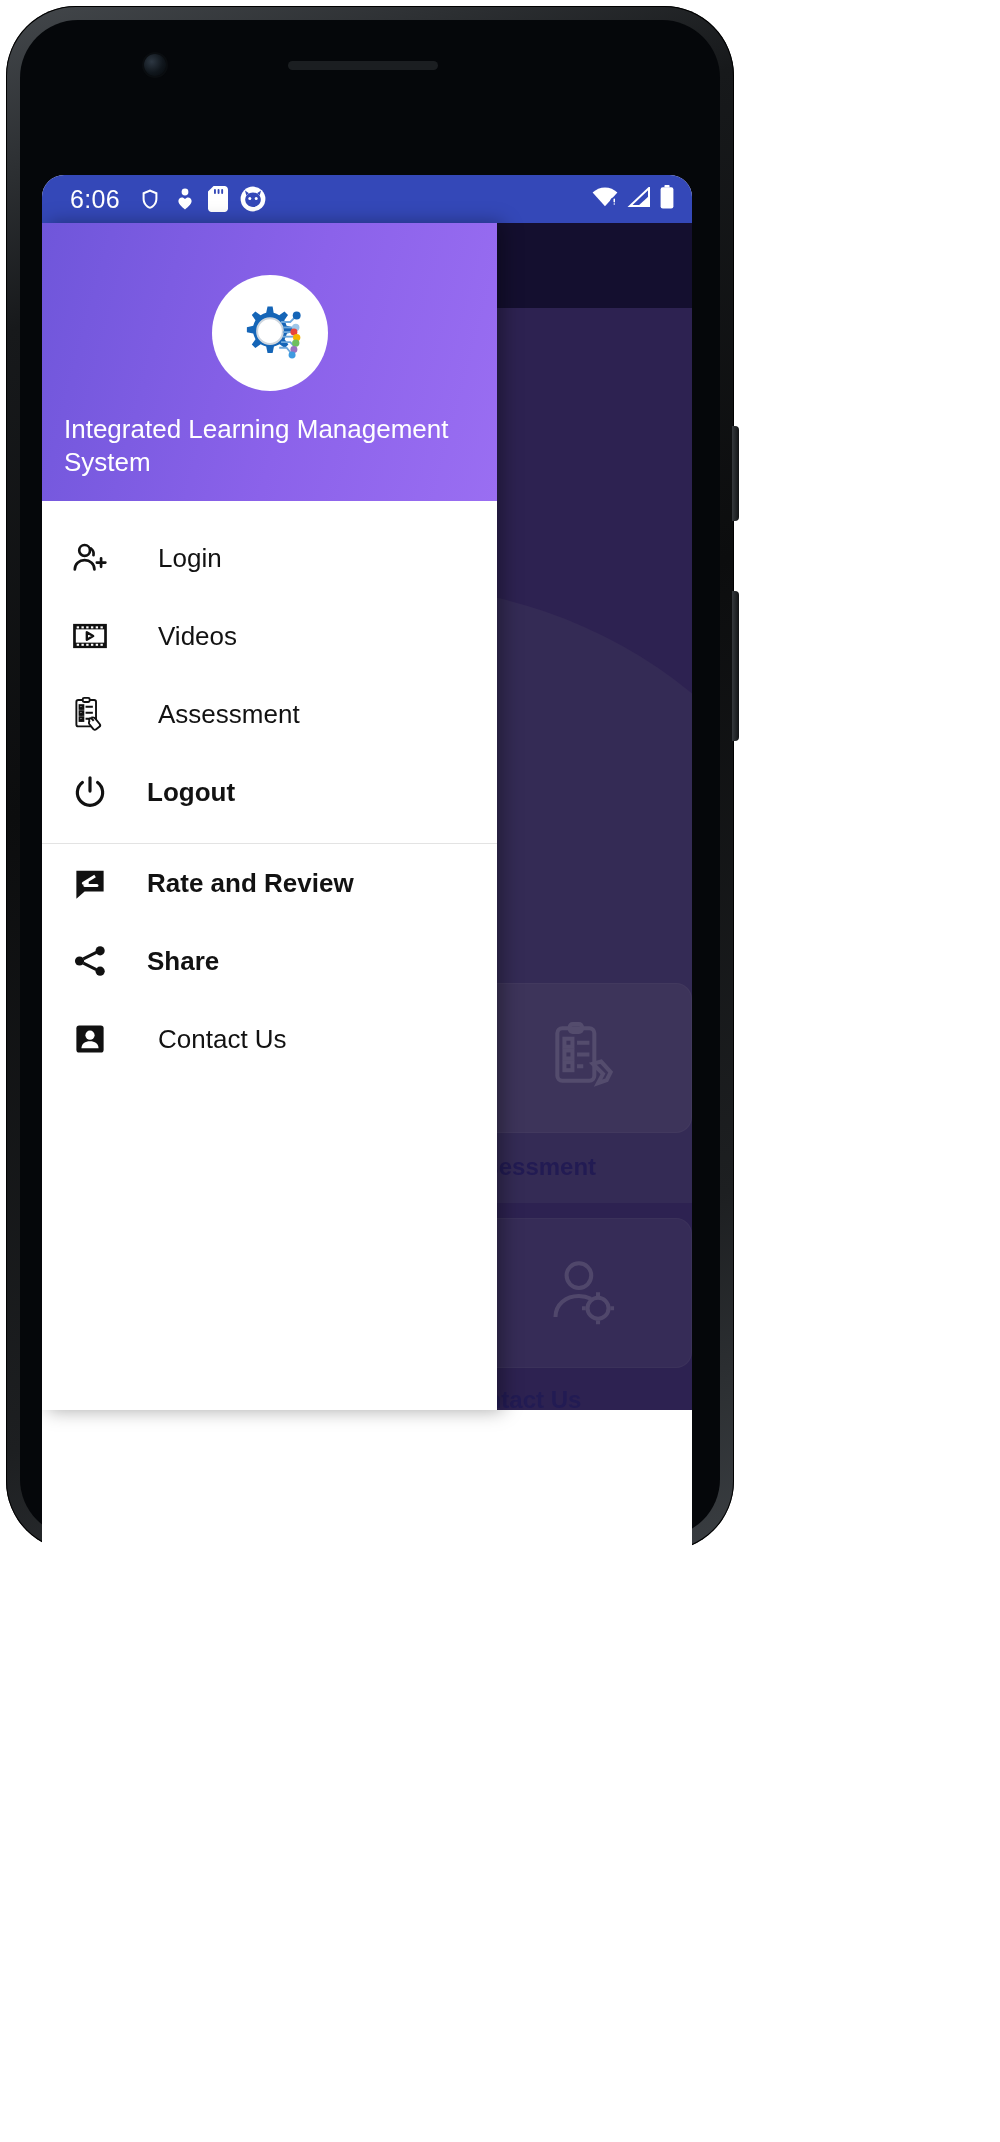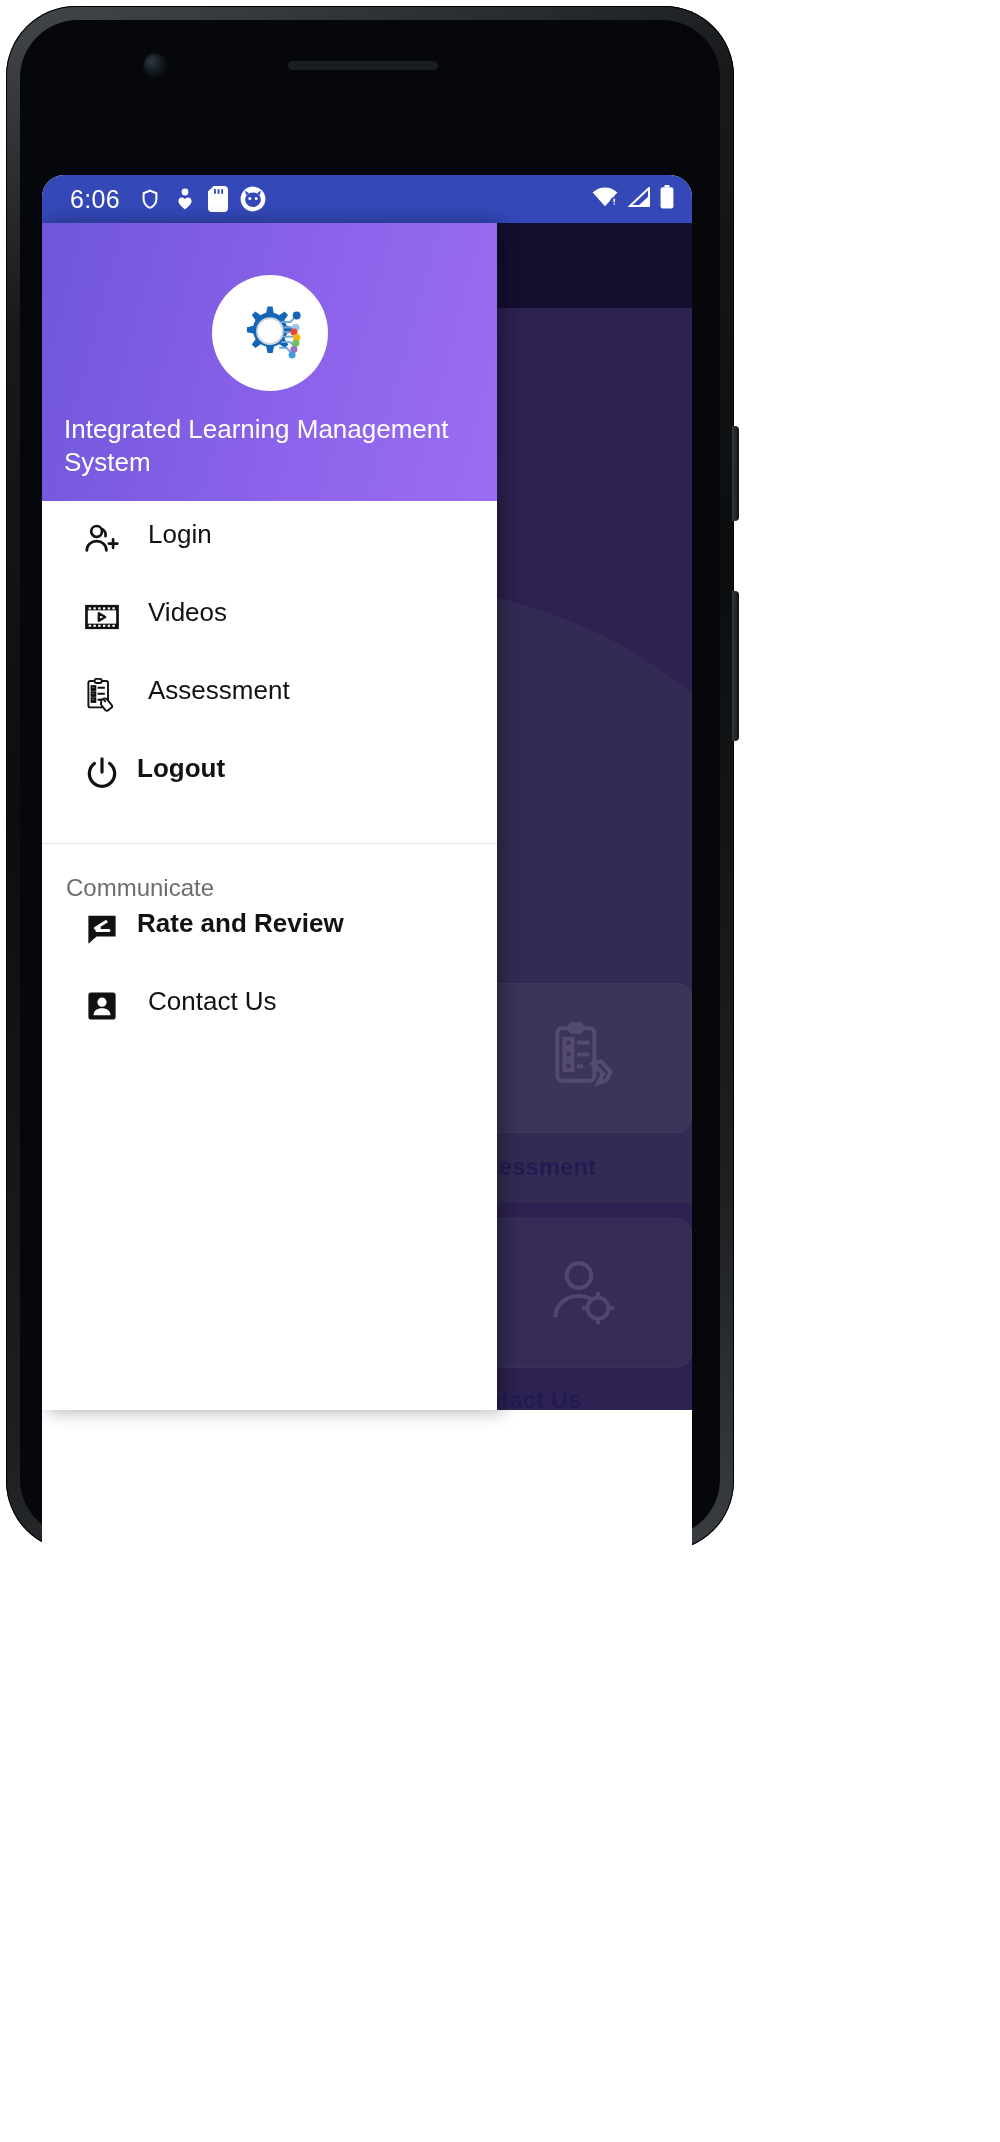--- a/index.html
+++ b/index.html
@@ -162,23 +162,25 @@
     left: 22px; right: 18px;
     top: 190px;
     color: #ffffff;
     font-size: 26px;
     line-height: 1.26;
   }
 
   #drawer-menu { padding-top: 18px; }
   .menu-item {
     display: flex;
+    align-items: center;
     height: 78px;
-    padding-left: 40px;
+    padding-left: 28px;
     cursor: pointer;
+    gap: 22px;
   }
   .menu-icon {
     width: 40px; height: 40px;
     display: flex; align-items: center; justify-content: center;
     flex: none;
   }
   .menu-label {
     margin-left: 26px;
     font-size: 26px;
     color: #121212;
@@ -409,33 +411,43 @@
           <svg width="38" height="38" viewBox="0 0 24 24" fill="none" stroke="#111" stroke-width="2" stroke-linecap="round">
             <path d="M12 3v8.4"></path>
             <path d="M7.2 6A8 8 0 1 0 16.8 6"></path>
           </svg>
         </span>
         <span class="menu-label bold">Logout</span>
       </div>
 
       <div id="drawer-divider"></div>
 
-      <div id="section-communicate">Communicate</div>
 
       <div class="menu-item">
         <span class="menu-icon">
           <svg width="38" height="38" viewBox="0 0 24 24">
             <path d="M3.4 4.2h17.2v13.2H8.6L3.4 22V4.2Z" fill="#111"></path>
             <path d="m15.2 7.6-7.4 4.6h3.4" fill="none" stroke="#fff" stroke-width="1.9" stroke-linejoin="round"></path>
             <path d="M8.8 13.6h7.6" stroke="#fff" stroke-width="1.9" stroke-linecap="round"></path>
           </svg>
         </span>
         <span class="menu-label bold">Rate and Review</span>
       </div>
 
+      <div class="menu-item">
+        <span class="menu-icon">
+          <svg width="38" height="38" viewBox="0 0 24 24">
+            <circle cx="18.4" cy="5.6" r="2.9" fill="#111"></circle>
+            <circle cx="18.4" cy="18.4" r="2.9" fill="#111"></circle>
+            <circle cx="5.4" cy="12" r="2.9" fill="#111"></circle>
+            <path d="M7.8 10.7 16 6.6M7.8 13.3 16 17.4" stroke="#111" stroke-width="1.9"></path>
+          </svg>
+        </span>
+        <span class="menu-label bold">Share</span>
+      </div>
 
       <div class="menu-item">
         <span class="menu-icon">
           <svg width="38" height="38" viewBox="0 0 24 24">
             <rect x="3.4" y="3.4" width="17.2" height="17.2" rx="1.8" fill="#111"></rect>
             <circle cx="12" cy="9.6" r="2.9" fill="#fff"></circle>
             <path d="M6.6 17.8c0-2.8 2.4-4.4 5.4-4.4s5.4 1.6 5.4 4.4H6.6Z" fill="#fff"></path>
           </svg>
         </span>
         <span class="menu-label">Contact Us</span>

